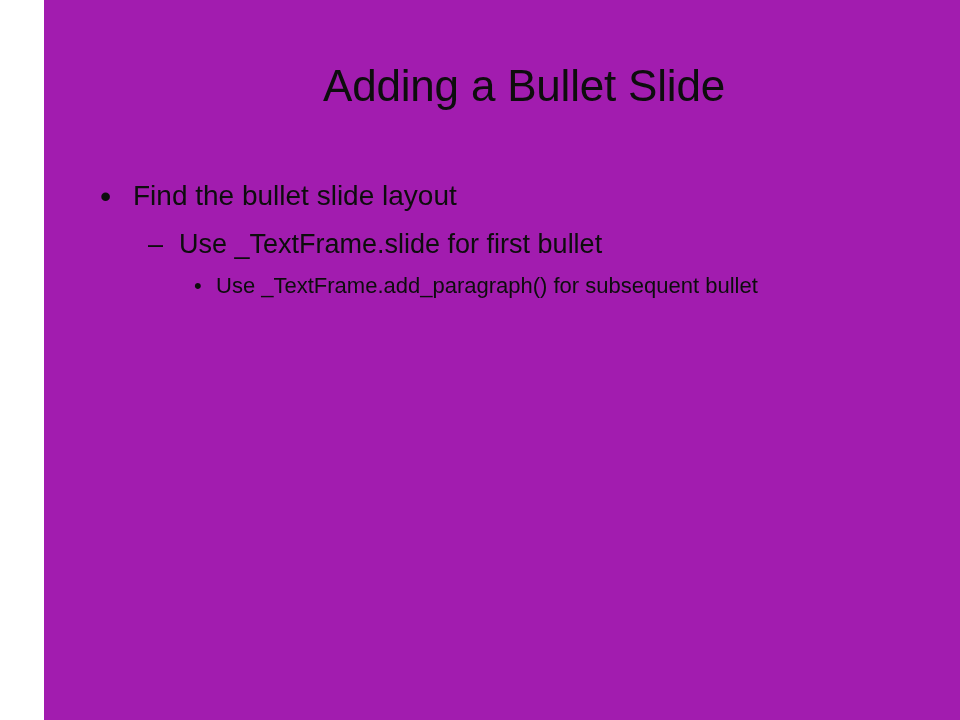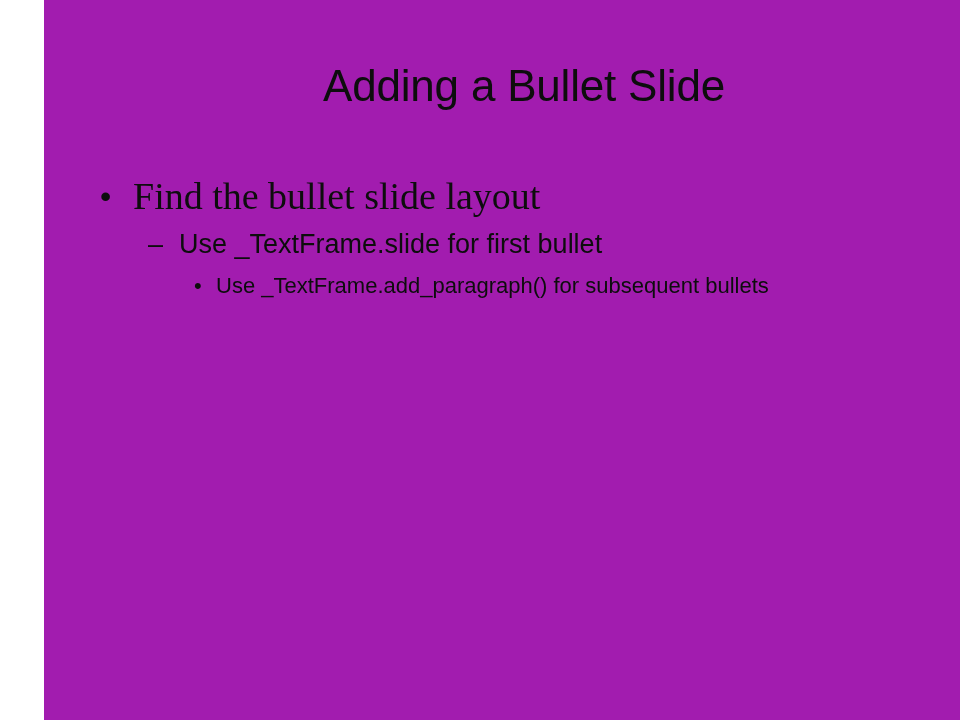--- a/index.html
+++ b/index.html
@@ -71,23 +71,22 @@
   .level-1 {
     margin-left: 0px;
     margin-bottom: 11px;
   }
   .level-1 .bullet-mark {
     width: 33px;
     font-size: 32px;
     line-height: 40px;
   }
   .level-1 .bullet-text {
-    font-size: 38px;
+    font-size: 28px;
     line-height: 40px;
-    font-family: Liberation Serif, serif;
   }
 
   
   .level-2 {
     margin-left: 48px;
     margin-bottom: 9px;
   }
   .level-2 .bullet-mark {
     width: 31px;
     font-size: 27px;
@@ -154,19 +153,19 @@
       <span class="bullet-text">Find the bullet slide layout</span>
     </div>
 
     <div class="bullet-row level-2">
       <span class="bullet-mark">–</span>
       <span class="bullet-text">Use _TextFrame.slide for first bullet</span>
     </div>
 
     <div class="bullet-row level-3">
       <span class="bullet-mark">•</span>
-      <span class="bullet-text">Use _TextFrame.add_paragraph() for subsequent bullets</span>
+      <span class="bullet-text">Use _TextFrame.add_paragraph() for subsequent bullet</span>
     </div>
 
   </div>
 
 
 </div>
 
 </body></html>

